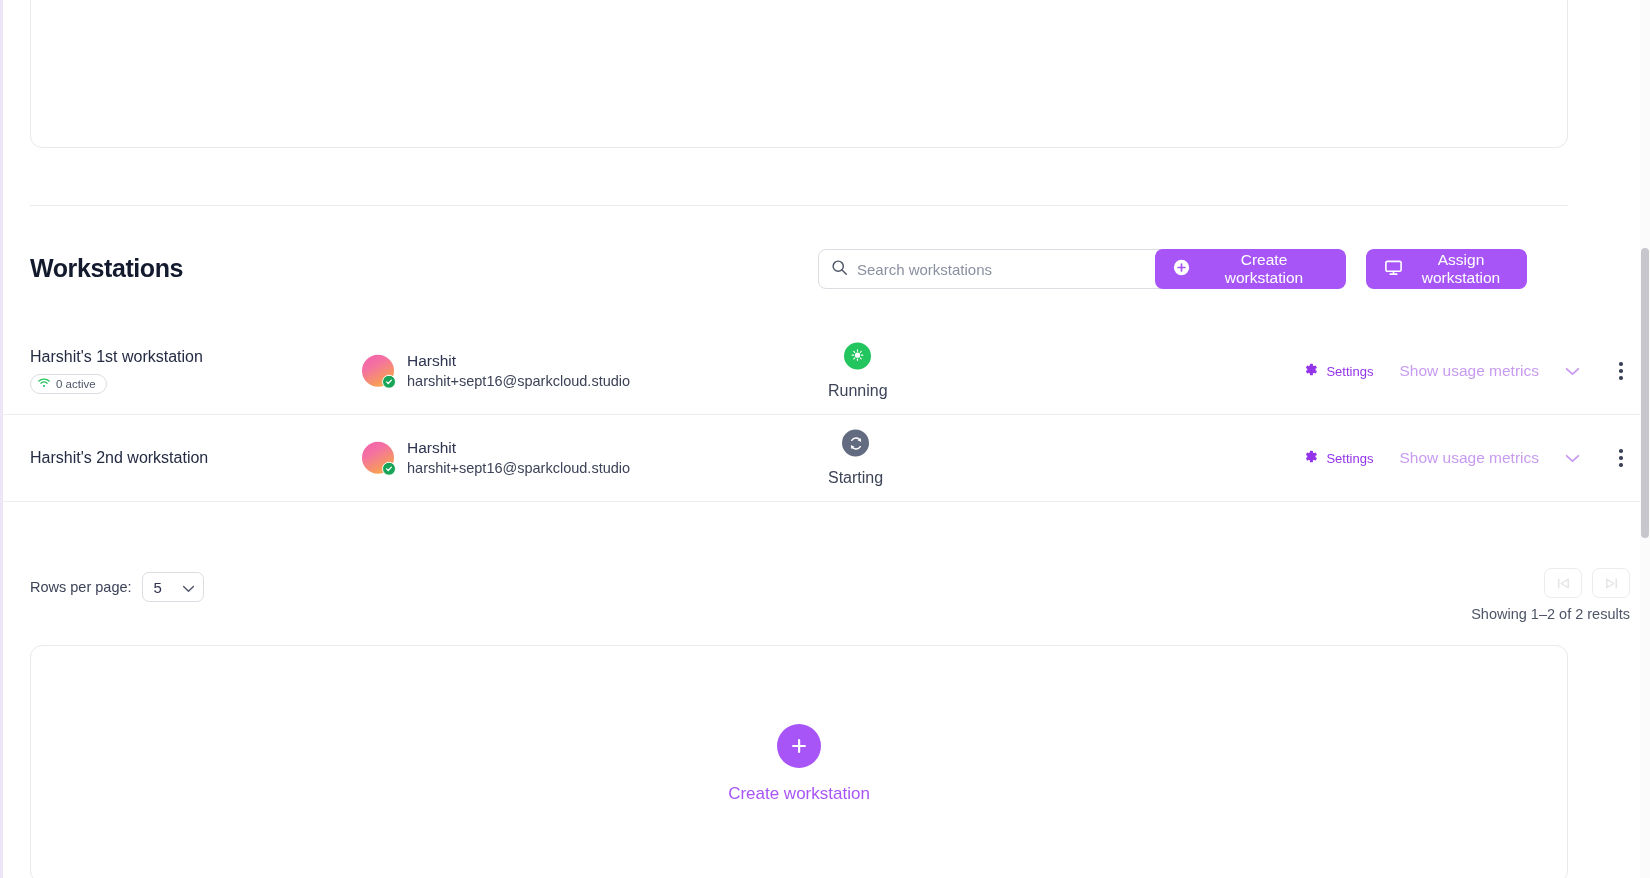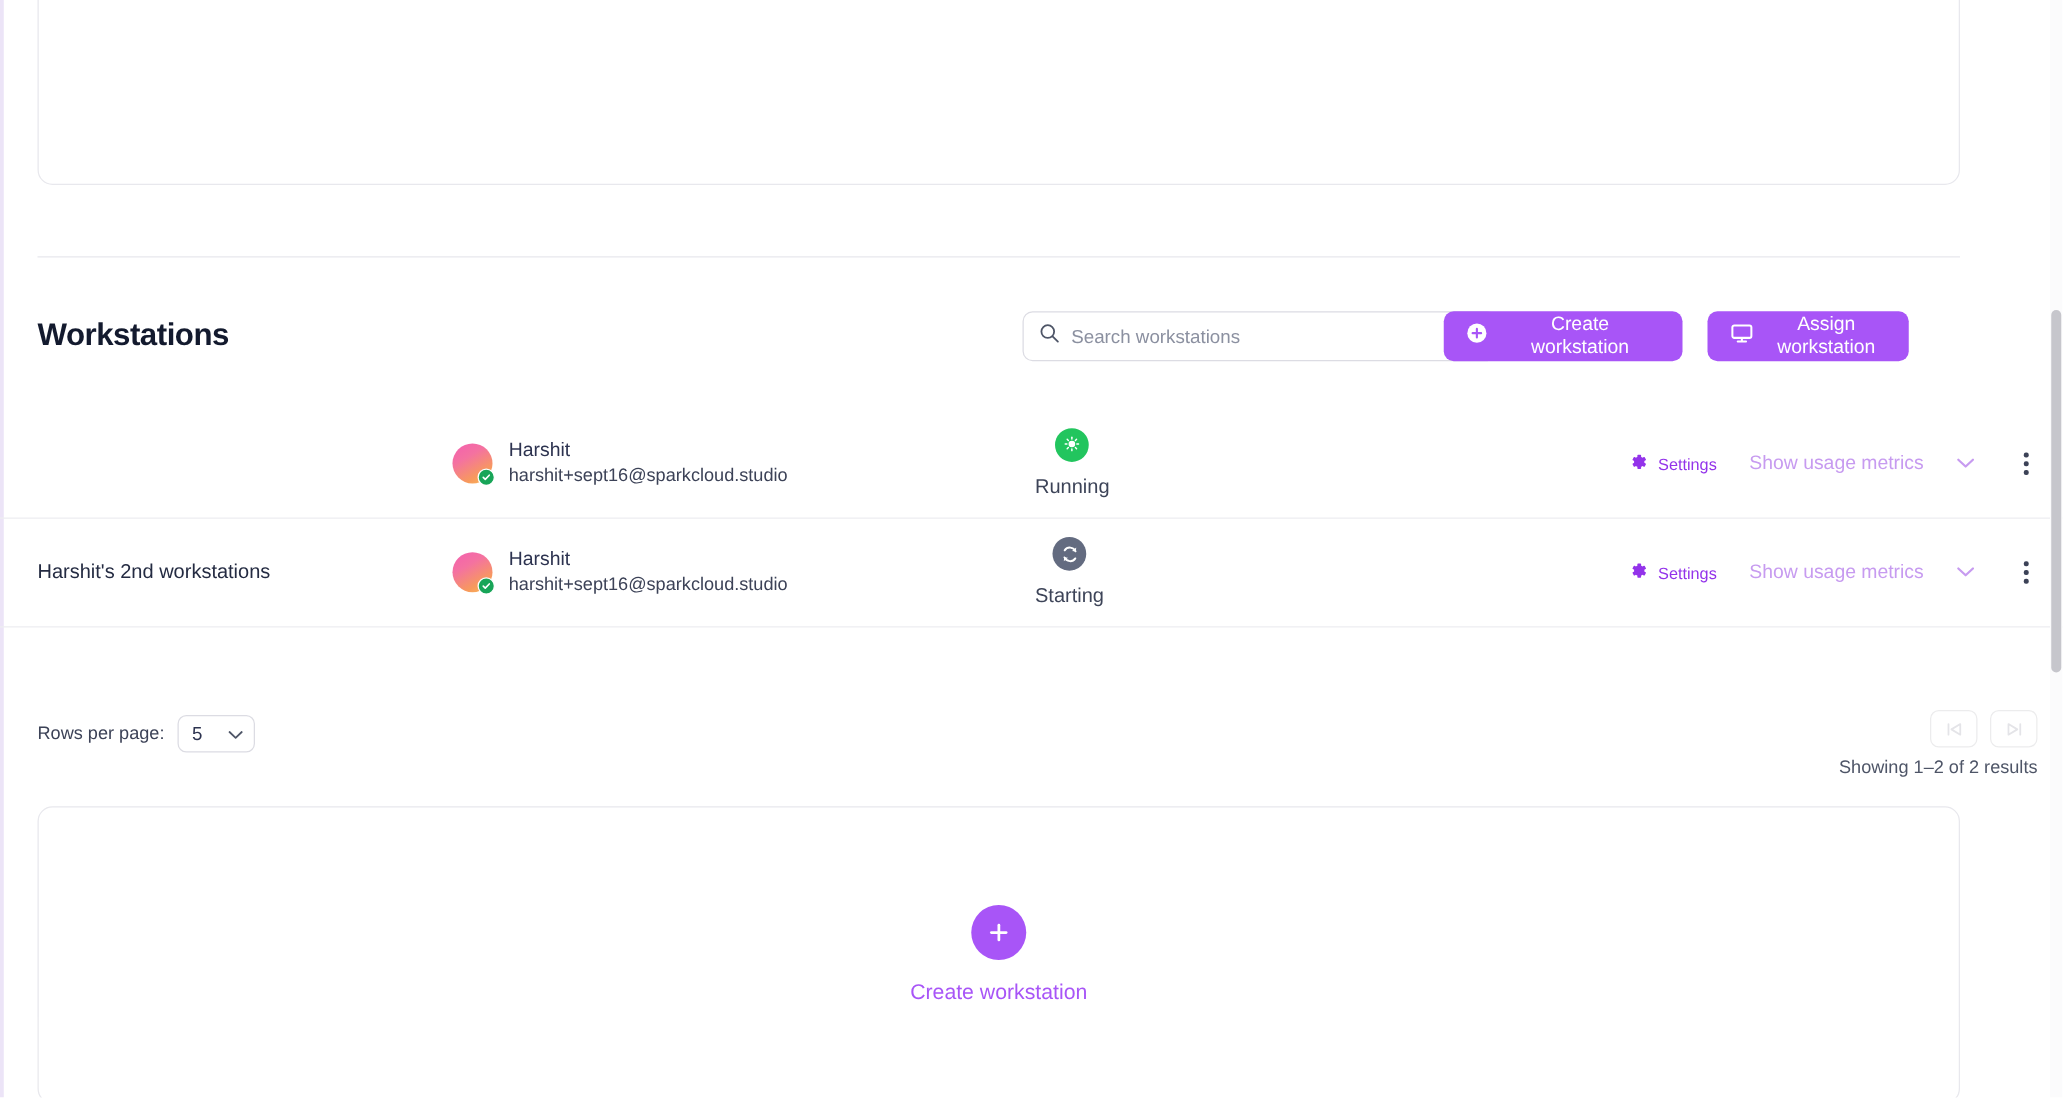--- a/index.html
+++ b/index.html
@@ -328,20 +328,33 @@
         </svg>
       </span>
       <span>Assign workstation</span>
     </button>
   </div>
 
   <div class="table">
 
 
     <div class="row">
+      <div class="cell-ws">
+        <div class="ws-name">Harshit's 1st workstation</div>
+        <div class="badge">
+          <span>
+            <svg width="12" height="10" viewBox="0 0 14 11" fill="none">
+              <path d="M1 3.2 A9 9 0 0 1 13 3.2" stroke="#22c55e" stroke-width="1.6" stroke-linecap="round"></path>
+              <path d="M3.4 5.7 A5.6 5.6 0 0 1 10.6 5.7" stroke="#22c55e" stroke-width="1.6" stroke-linecap="round"></path>
+              <circle cx="7" cy="9" r="1.3" fill="#22c55e"></circle>
+            </svg>
+          </span>
+          <span>0 active</span>
+        </div>
+      </div>
 
       <div class="cell-assign">
         <div class="avatar-wrap">
           <div class="avatar"></div>
           <div class="avatar-check">
             <svg width="8" height="8" viewBox="0 0 10 10" fill="none">
               <path d="M2 5.2 L4 7.2 L8 3" stroke="#ffffff" stroke-width="1.6" stroke-linecap="round" stroke-linejoin="round"></path>
             </svg>
           </div>
         </div>
@@ -389,21 +402,21 @@
         <div class="kebab">
           <i></i>
           <i></i>
           <i></i>
         </div>
       </div>
     </div>
 
     <div class="row">
       <div class="cell-ws">
-        <div class="ws-name">Harshit's 2nd workstations</div>
+        <div class="ws-name">Harshit's 2nd workstation</div>
       </div>
 
       <div class="cell-assign">
         <div class="avatar-wrap">
           <div class="avatar"></div>
           <div class="avatar-check">
             <svg width="8" height="8" viewBox="0 0 10 10" fill="none">
               <path d="M2 5.2 L4 7.2 L8 3" stroke="#ffffff" stroke-width="1.6" stroke-linecap="round" stroke-linejoin="round"></path>
             </svg>
           </div>

